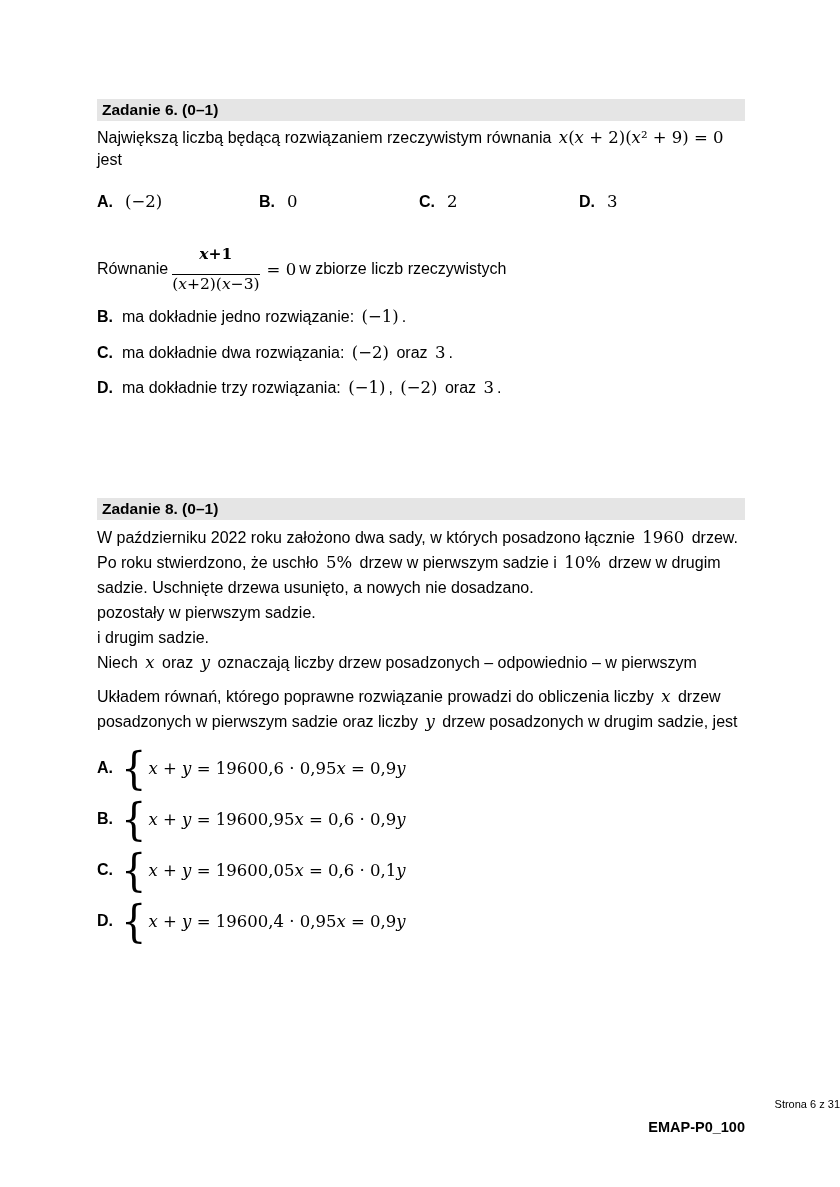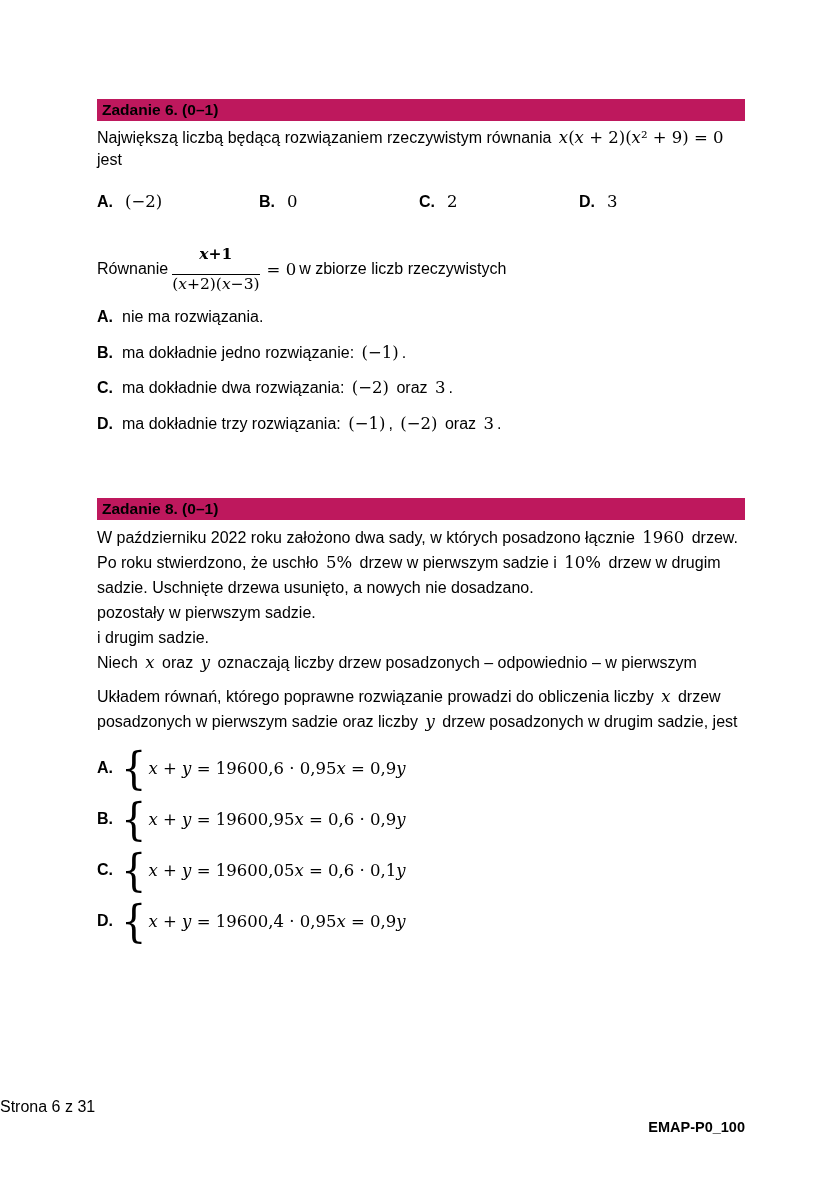--- a/index.html
+++ b/index.html
@@ -4,21 +4,21 @@
 <style>
   html,body { margin:0; padding:0; }
   body {
     width:840px; height:1187px; background:#ffffff;
     font-family:"Liberation Sans", sans-serif; color:#000;
   }
   .page { position:relative; width:840px; height:1187px; overflow:hidden; background:#fff; }
   .section { position:absolute; left:97px; width:648px; }
 
   .task-header {
-    background:#be185d; font-weight:bold; font-size:15.5px;
+    background:#e5e5e5; font-weight:bold; font-size:15.5px;
     height:22px; line-height:22px; padding-left:5px; box-sizing:border-box;
   }
 
   .body-text { font-size:16px; line-height:22px; }
   .math {
     font-family:"DejaVu Serif", serif; font-size:16.5px; margin:0 3px;
   }
   .math i { font-style:italic; }
 
   
@@ -52,21 +52,21 @@
   .brace {
     font-family:"DejaVu Serif", serif; font-size:40px; font-weight:400;
     line-height:1; transform:scaleY(1.12); margin-right:2px;
   }
   .eqs { display:flex; }
   .eq { font-family:"DejaVu Serif", serif; font-size:16.5px; line-height:21px; }
 
   
   #footer-page {
     position:absolute; top:1098px; left:0; width:840px;
-    text-align:left; font-size:16px;
+    text-align:right; font-size:11px;
   }
   #footer-code {
     position:absolute; top:1119px; right:95px;
     font-weight:bold; font-size:14.5px;
   }
 </style>
 </head>
 <body>
 
 <div class="page">
@@ -94,23 +94,20 @@
     <div class="equation-row">
       <span>Równanie</span>
       <span class="frac">
         <span class="num"><i>x</i>+1</span>
         <span class="den">(<i>x</i>+2)(<i>x</i>−3)</span>
       </span>
       <span class="math">= 0</span>
       <span>w zbiorze liczb rzeczywistych</span>
     </div>
     <div class="options-list">
-      <div class="option-line">
-        <span class="opt-letter">A.</span><span>nie ma rozwiązania.</span>
-      </div>
       <div class="option-line">
         <span class="opt-letter">B.</span><span>ma dokładnie jedno rozwiązanie: <span class="math">(−1)</span>.</span>
       </div>
       <div class="option-line">
         <span class="opt-letter">C.</span><span>ma dokładnie dwa rozwiązania: <span class="math">(−2)</span> oraz <span class="math">3</span>.</span>
       </div>
       <div class="option-line">
         <span class="opt-letter">D.</span><span>ma dokładnie trzy rozwiązania: <span class="math">(−1)</span>, <span class="math">(−2)</span> oraz <span class="math">3</span>.</span>
       </div>
     </div>

